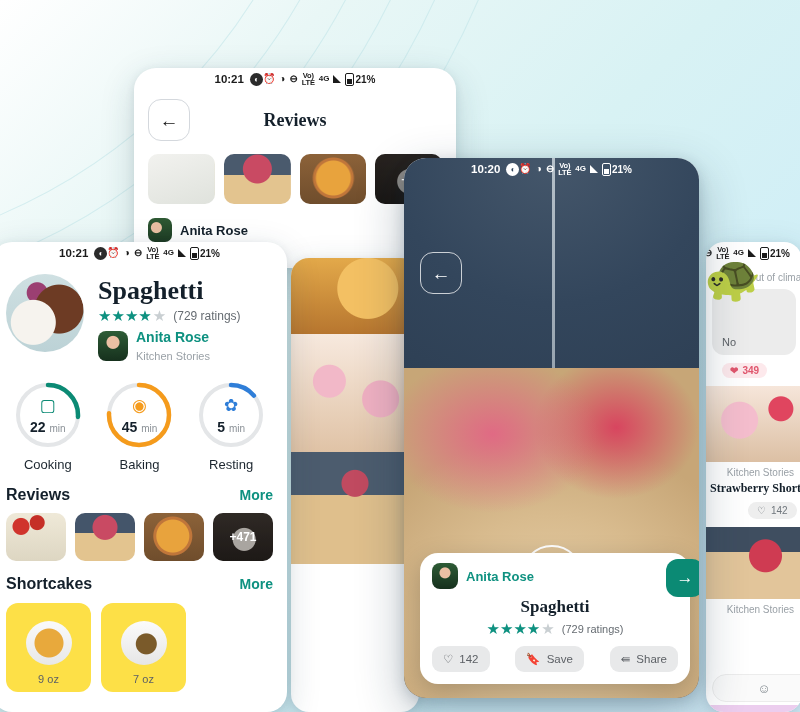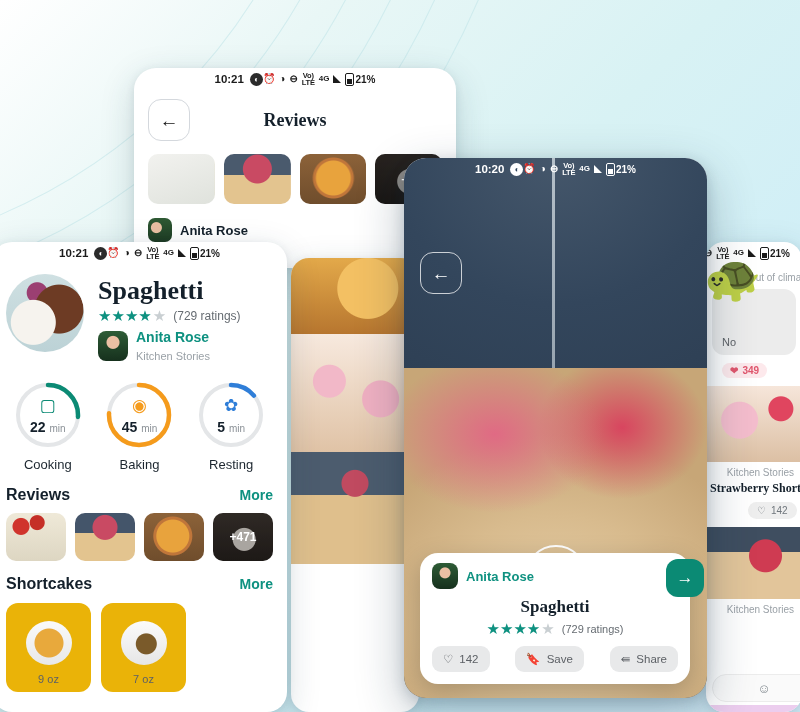--- a/index.html
+++ b/index.html
@@ -7,21 +7,21 @@
     width:800px;height:712px;overflow:hidden;position:relative;
     font-family:"Liberation Sans", sans-serif;
     background:linear-gradient(135deg,#ffffff 0%,#e9f7f6 22%,#d8f2f4 48%,#cfeef7 75%,#d6eefa 100%);
   }
   
   .bg-arcs{position:absolute;inset:0;pointer-events:none;}
   .bg-arcs svg{position:absolute;left:-340px;top:-420px;}
 
   .panel{position:absolute;background:#fff;border-radius:22px;overflow:hidden;}
   .shadow-lg{box-shadow:0 10px 34px rgba(30,60,80,.18),0 2px 8px rgba(30,60,80,.10);}
-  .shadow-xl{box-shadow:0 16px 48px rgba(20,45,65,.30),0 4px 14px rgba(20,45,65,.18);padding-left:8px;}
+  .shadow-xl{box-shadow:0 16px 48px rgba(20,45,65,.30),0 4px 14px rgba(20,45,65,.18);}
 
   
   .statusbar{display:flex;align-items:center;justify-content:center;
     padding:0 12px;height:22px;font-size:11.5px;color:#1b1b1b;font-weight:600;}
   .statusbar.light{color:#fff;}
   .sb-left{display:flex;align-items:center;gap:6px;}
   .sb-right{display:flex;align-items:center;gap:4px;font-size:10px;}
   .ic{display:inline-block;line-height:1;}
   .sb-badge{display:inline-flex;align-items:center;justify-content:center;
     width:13px;height:13px;border-radius:50%;background:#2b2b2b;color:#fff;font-size:8px;font-weight:700;}
@@ -101,21 +101,21 @@
   .ring .lbl{position:absolute;left:0;right:0;bottom:15px;font-size:14px;font-weight:700;color:#14202b;}
   .ring .lbl em{font-style:normal;font-size:10px;font-weight:400;color:#8a9096;}
   .ring .gl{position:absolute;left:0;right:0;top:17px;font-size:17px;line-height:1;}
   .ringwrap .cap{margin-top:7px;font-size:13px;color:#1c262f;}
   .sect{display:flex;align-items:baseline;justify-content:space-between;padding:14px 14px 0 14px;}
   .sect h2{margin:0;font-size:16px;color:#14202b;}
   .sect a{font-size:14px;color:#0e9180;font-weight:700;text-decoration:none;}
   .revrow{display:flex;gap:9px;padding:9px 14px 0 14px;}
   .revrow .thumb{width:64px;height:48px;}
   .ingrow{display:flex;gap:10px;padding:10px 14px 0 14px;}
-  .ing{width:85px;height:82px;border-radius:12px;background:#eab308;display:flex;flex-direction:column;
+  .ing{width:85px;height:82px;border-radius:12px;background:#fde047;display:flex;flex-direction:column;
     align-items:center;justify-content:flex-end;padding-bottom:7px;}
   .ing .pic{width:46px;height:44px;border-radius:50%;background-size:cover;background-position:center;margin-bottom:8px;}
   .ing .q{font-size:11px;color:#5d6166;}
 
   
   #phone-video{left:404px;top:158px;width:295px;height:540px;border-radius:22px;}
   #phone-video .bgimg{position:absolute;inset:0;background:
       radial-gradient(120% 60% at 50% 0%, #45576b 0%, #33465c 45%, #2b3c50 100%);}
   #phone-video .drip{position:absolute;left:148px;top:0;width:3px;height:210px;
     background:linear-gradient(#c9d3da,#aab6c0);opacity:.85;}

